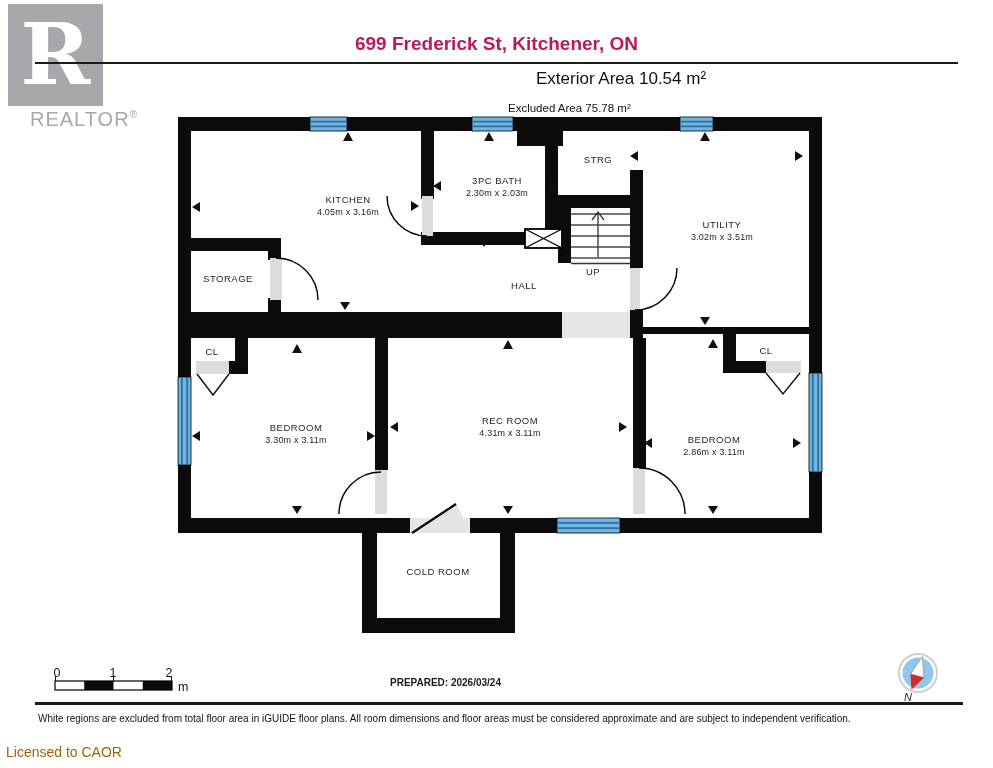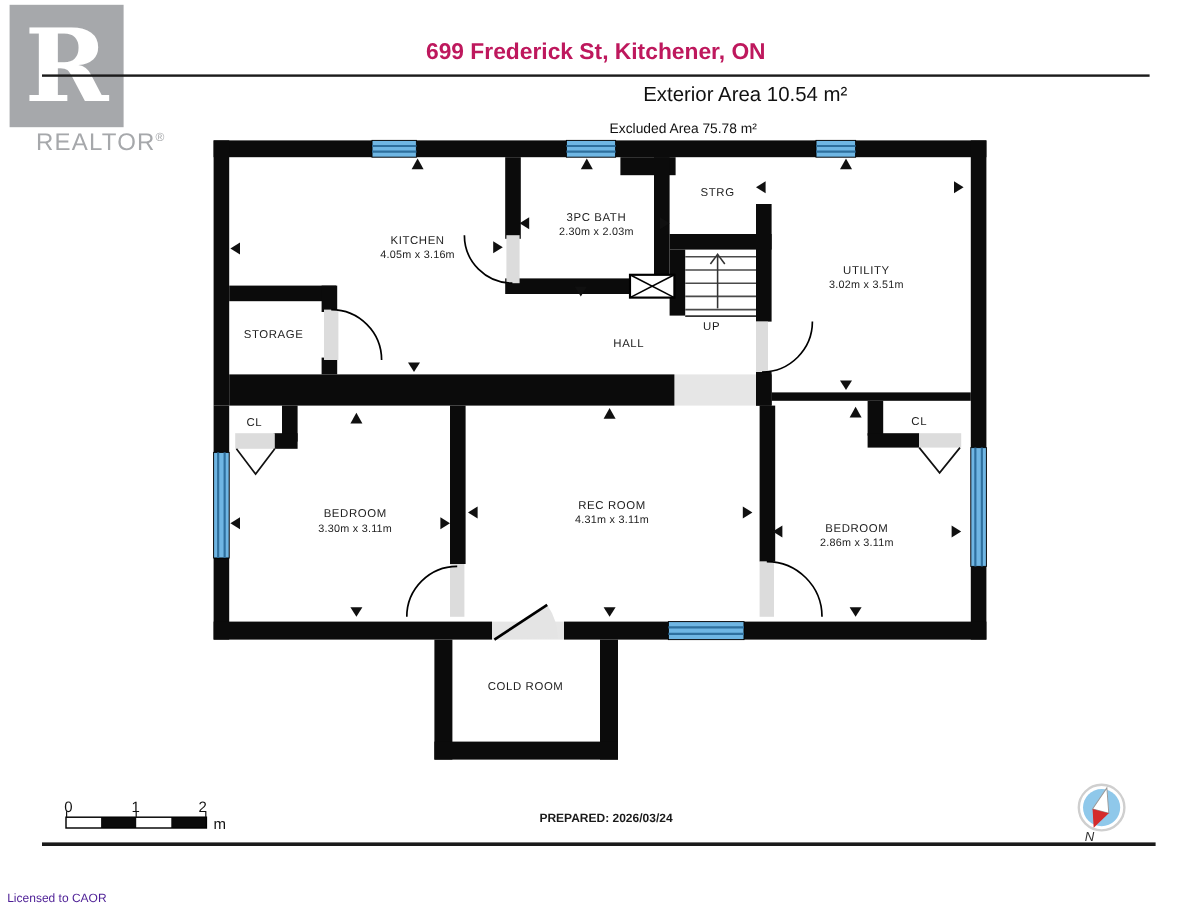--- a/index.html
+++ b/index.html
@@ -14,23 +14,23 @@
   .realtor-text{position:absolute;left:6px;top:108px;color:var(--logo-grey,#A6A8AB);font-size:20px;
                 letter-spacing:1px;font-weight:400;margin-left:24px;}
   .realtor-text sup{font-size:10px;}
   .header-line{position:absolute;left:35px;top:62px;width:923px;height:2px;background:#1b1b1b;z-index:5;}
   .title{position:absolute;left:0;top:33px;width:993px;text-align:center;font-size:19px;font-weight:bold;color:#be185d;}
   .floor-label{position:absolute;left:0;top:69px;width:497px;text-align:right;font-size:11.5px;font-weight:bold;color:#111;}
   .ext-area{position:absolute;left:508px;top:69px;font-size:17px;color:#111;padding-left:28px;}
   .exc-area{position:absolute;left:508px;top:102px;font-size:11.5px;color:#111;}
 
   
-  .prepared{position:absolute;left:390px;top:677px;width:230px;text-align:center;font-size:10px;font-weight:bold;color:#1a1a1a;}
+  .prepared{position:absolute;left:390px;top:677px;width:230px;font-size:10px;font-weight:bold;color:#1a1a1a;}
   .disclaimer{position:absolute;left:38px;top:713px;width:930px;font-size:10px;color:#111;}
-  .licensed{position:absolute;left:6px;top:744px;font-size:10px;color:#4c1d95;}
+  .licensed{position:absolute;left:6px;top:744px;font-size:14px;color:#a16207;}
 
   
   .wall{fill:var(--wall-black,#0b0b0b);}
   .open{fill:#E6E6E6;}
   .leaf{fill:var(--door-grey,#DCDCDC);}
   .win{fill:var(--window-blue,#6FB6E3);stroke:#000;stroke-width:.8;}
   .winline{stroke:var(--window-line,#2E6F9D);stroke-width:1.8;}
   .arc{stroke:#000;stroke-width:1.4;fill:none;}
   .arrow{fill:#101010;}
   .tread{stroke:#4a4a4a;stroke-width:1.3;fill:none;}
@@ -218,14 +218,15 @@
         <polygon points="918,656 911,676 925,676" fill="#fff" stroke="#9a9a9a" stroke-width="0.8"></polygon>
         <polygon points="911,676 925,676 916,691" fill="var(--compass-red,#D42B2B)"></polygon>
       </g>
       <text class="nlbl" x="908" y="701">N</text>
     </g>
 
     <rect x="35" y="702" width="928" height="3" fill="#1a1a1a"></rect>
   </svg>
 
   <div class="prepared">PREPARED: 2026/03/24</div>
+  <div class="disclaimer">White regions are excluded from total floor area in iGUIDE floor plans. All room dimensions and floor areas must be considered approximate and are subject to independent verification.</div>
   <div class="licensed">Licensed to CAOR</div>
 </div>
 
 </body></html>

